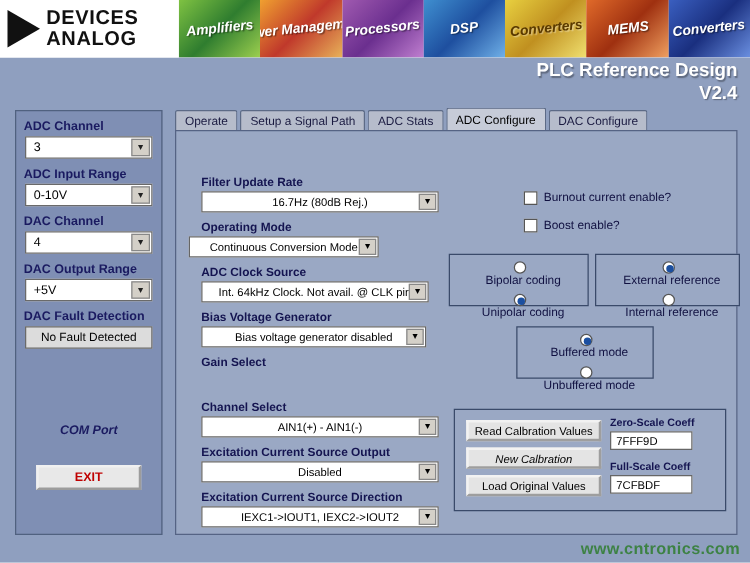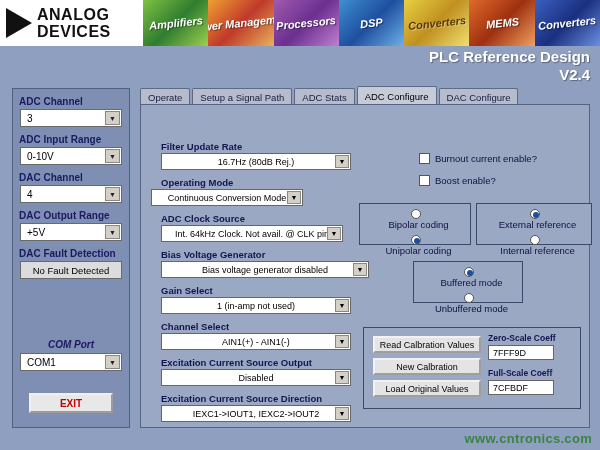--- a/index.html
+++ b/index.html
@@ -255,22 +255,22 @@
 </style>
 </head>
 <body>
 
 <div id="app">
 
   <div id="header">
     <div id="logo-block">
       <div id="logo-tri"></div>
       <div id="logo-text">
+        <div>DEVICES</div>
         <div>ANALOG</div>
-        <div>DEVICES</div>
       </div>
     </div>
     <div id="banner">
       <div class="ban b0">
           <span>Amplifiers</span>
         </div>
       <div class="ban b1">
           <span>Power Management</span>
         </div>
       <div class="ban b2">
@@ -318,24 +318,20 @@
     <div class="lp-label">DAC Output Range</div>
     <div class="combo">
       <span>+5V</span>
       <span class="arrow">▼</span>
     </div>
 
     <div class="lp-label">DAC Fault Detection</div>
     <div class="readout">No Fault Detected</div>
 
     <div id="com-label">COM Port</div>
-    <div class="combo" style="margin-top:3px;">
-      <span>COM1</span>
-      <span class="arrow">▼</span>
-    </div>
 
     <div id="exit-btn">EXIT</div>
   </div>
 
   <div id="tabs">
     <div class="tab">Operate</div>
     <div class="tab">Setup a Signal Path</div>
     <div class="tab">ADC Stats</div>
     <div class="tab active">ADC Configure</div>
     <div class="tab">DAC Configure</div>
@@ -355,30 +351,26 @@
       <span class="arrow">▼</span>
     </div>
 
     <div class="group-label" style="left:20px; top:108px;">ADC Clock Source</div>
     <div class="wide-combo" style="left:20px; top:120px; width:182px;">
       <span>Int. 64kHz Clock. Not avail. @ CLK pin</span>
       <span class="arrow">▼</span>
     </div>
 
     <div class="group-label" style="left:20px; top:144px;">Bias Voltage Generator</div>
-    <div class="wide-combo" style="left:20px; top:156px; width:208px;">
+    <div class="wide-combo" style="left:20px; top:156px; width:180px;">
       <span>Bias voltage generator disabled</span>
       <span class="arrow">▼</span>
     </div>
 
     <div class="group-label" style="left:20px; top:180px;">Gain Select</div>
-    <div class="wide-combo" style="left:20px; top:192px; width:190px;">
-      <span>1 (in-amp not used)</span>
-      <span class="arrow">▼</span>
-    </div>
 
     <div class="group-label" style="left:20px; top:216px;">Channel Select</div>
     <div class="wide-combo" style="left:20px; top:228px; width:190px;">
       <span>AIN1(+) - AIN1(-)</span>
       <span class="arrow">▼</span>
     </div>
 
     <div class="group-label" style="left:20px; top:252px;">Excitation Current Source Output</div>
     <div class="wide-combo" style="left:20px; top:264px; width:190px;">
       <span>Disabled</span>
@@ -428,21 +420,21 @@
         <span>Buffered mode</span>
       </div>
       <div class="rad-row">
         <span class="rad"></span>
         <span>Unbuffered mode</span>
       </div>
     </div>
 
     <div class="radio-box" style="left:222px; top:222px; width:218px; height:82px;"></div>
     <div class="btn" style="left:232px; top:231px; width:108px; height:17px;">Read Calbration Values</div>
-    <div class="btn" style="left:232px; top:253px; width:108px; height:17px;">New Calbration</div>
+    <div class="btn" style="left:232px; top:253px; width:108px; height:17px;font-style:italic;">New Calbration</div>
     <div class="btn" style="left:232px; top:275px; width:108px; height:17px;">Load Original Values</div>
 
     <div class="coeff-label" style="left:347px; top:228px;">Zero-Scale Coeff</div>
     <div class="coeff-val" style="left:347px; top:240px; width:66px;">7FFF9D</div>
 
     <div class="coeff-label" style="left:347px; top:263px;">Full-Scale Coeff</div>
     <div class="coeff-val" style="left:347px; top:275px; width:66px;">7CFBDF</div>
 
   </div>
 

